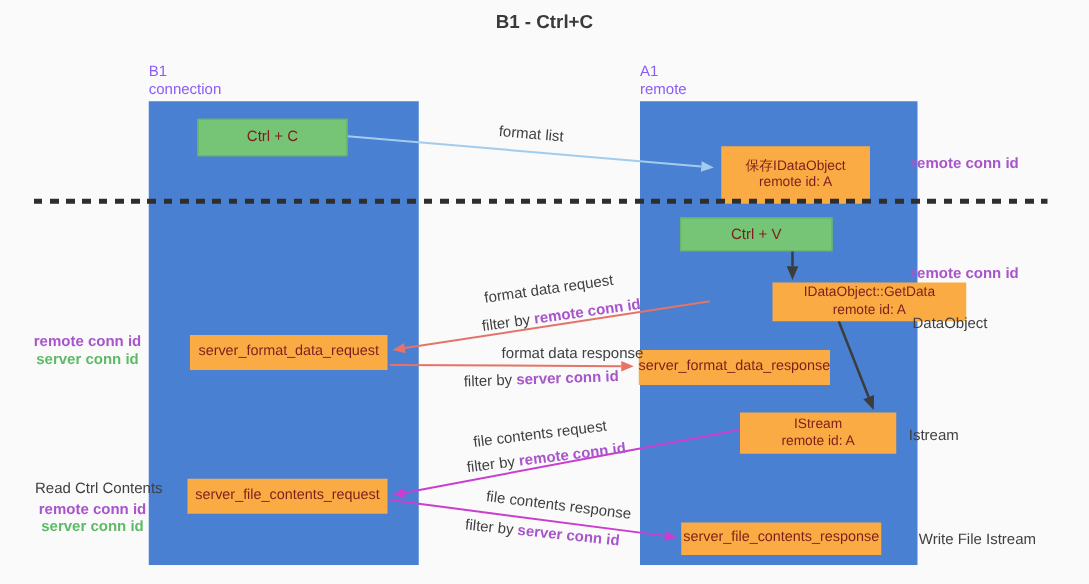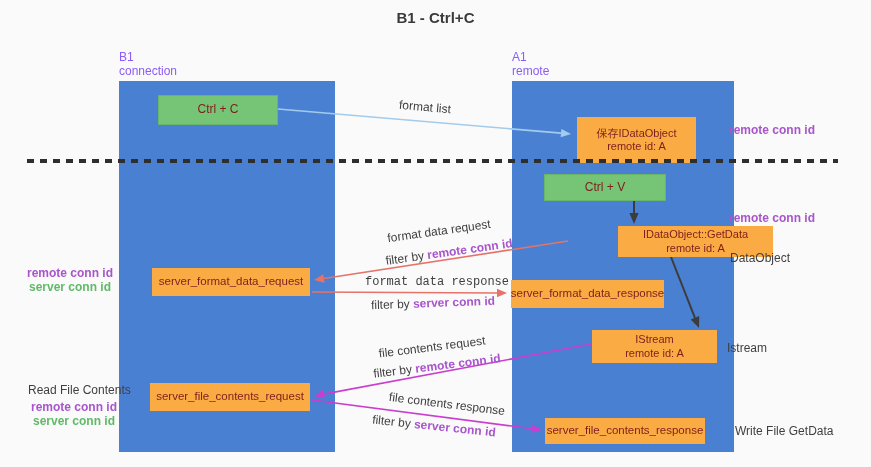--- a/index.html
+++ b/index.html
@@ -174,21 +174,21 @@
     <span>format list</span>
   </div>
 
   <div class="abs arrow-label" style="left:439px;top:231px;transform:translate(-50%,-50%) rotate(-8deg);">
     <span>format data request</span>
   </div>
   <div class="abs arrow-label" style="left:449px;top:252px;transform:translate(-50%,-50%) rotate(-8deg);">
     <span>filter by </span><span class="purple">remote conn id</span>
   </div>
 
-  <div class="abs arrow-label" style="left:437px;top:282px;font-family:Liberation Mono, monospace;">
+  <div class="abs arrow-label" style="left:458px;top:282px;">
     <span>format data response</span>
   </div>
   <div class="abs arrow-label" style="left:433px;top:303px;transform:translate(-50%,-50%) rotate(-2deg);">
     <span>filter by </span><span class="purple">server conn id</span>
   </div>
 
   <div class="abs arrow-label" style="left:432px;top:347px;transform:translate(-50%,-50%) rotate(-7deg);">
     <span>file contents request</span>
   </div>
   <div class="abs arrow-label" style="left:437px;top:366px;transform:translate(-50%,-50%) rotate(-7deg);">
@@ -208,28 +208,28 @@
   <div class="abs annot purple" style="left:729px;top:211px;">
     <span>remote conn id</span>
   </div>
   <div class="abs annot darktx" style="left:730px;top:235px;margin-top:16px;">
     <span>DataObject</span>
   </div>
   <div class="abs annot darktx" style="left:727px;top:341px;">
     <span>Istream</span>
   </div>
   <div class="abs annot darktx" style="left:735px;top:424px;">
-    <span>Write File GetData</span>
+    <span>Write File Istream</span>
   </div>
 
   <div class="abs annot" style="left:27px;top:266px;text-align:center;">
     <div class="purple">remote conn id</div>
     <div class="greentx">server conn id</div>
   </div>
   <div class="abs annot darktx" style="left:28px;top:383px;">
-    <span>Read File Contents</span>
+    <span>Read Ctrl Contents</span>
   </div>
   <div class="abs annot" style="left:31px;top:400px;text-align:center;">
     <div class="purple">remote conn id</div>
     <div class="greentx">server conn id</div>
   </div>
 
 </div>
 
 </body></html>

